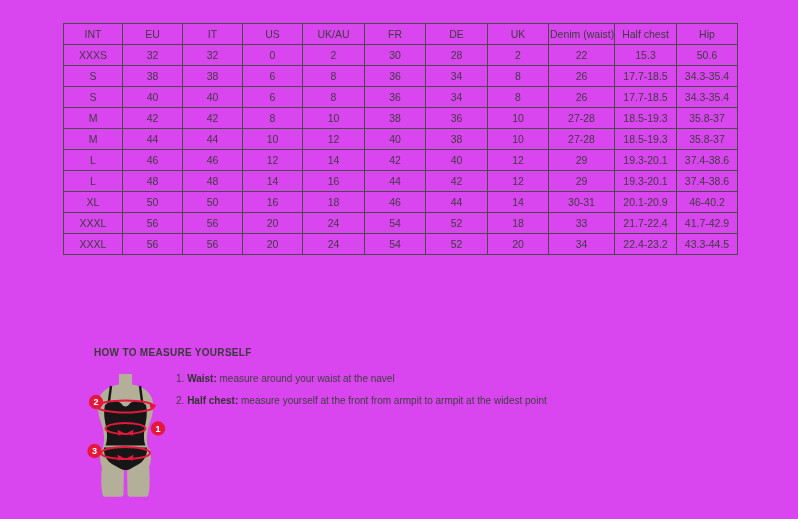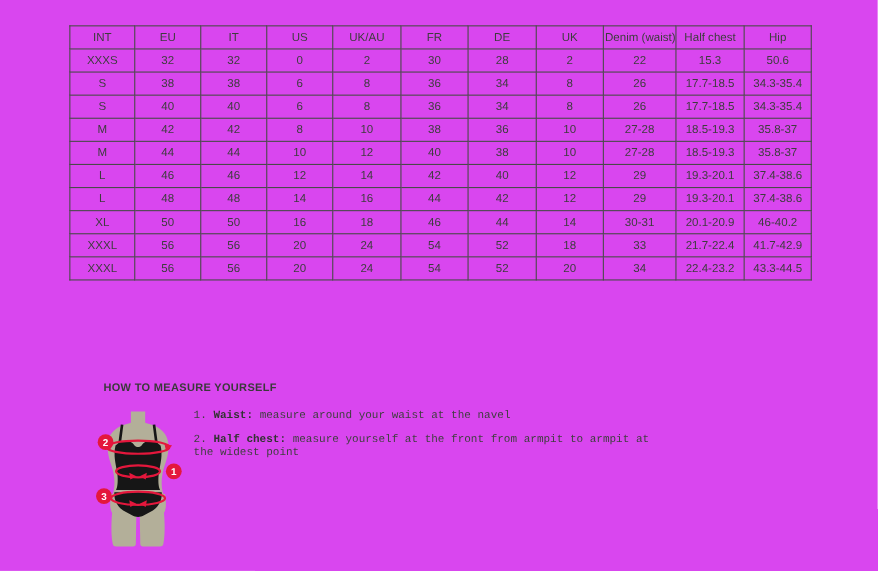--- a/index.html
+++ b/index.html
@@ -58,21 +58,20 @@
     position: absolute;
     left: 176px;
     top: 373px;
     width: 420px;
   }
   .step {
     font-size: 10px;
     line-height: 11.5px;
     margin-bottom: 10.5px;
     color: #3f3f3f;
-    font-family: Liberation Mono, monospace;
   }
   .step-num { color: #3f3f3f; }
   .step-label { font-weight: 700; color: #333333; }
   .badge-num {
     font-size: 9px;
     font-weight: 700;
     fill: #ffffff;
     font-family: "Liberation Sans", sans-serif;
   }
 </style>

